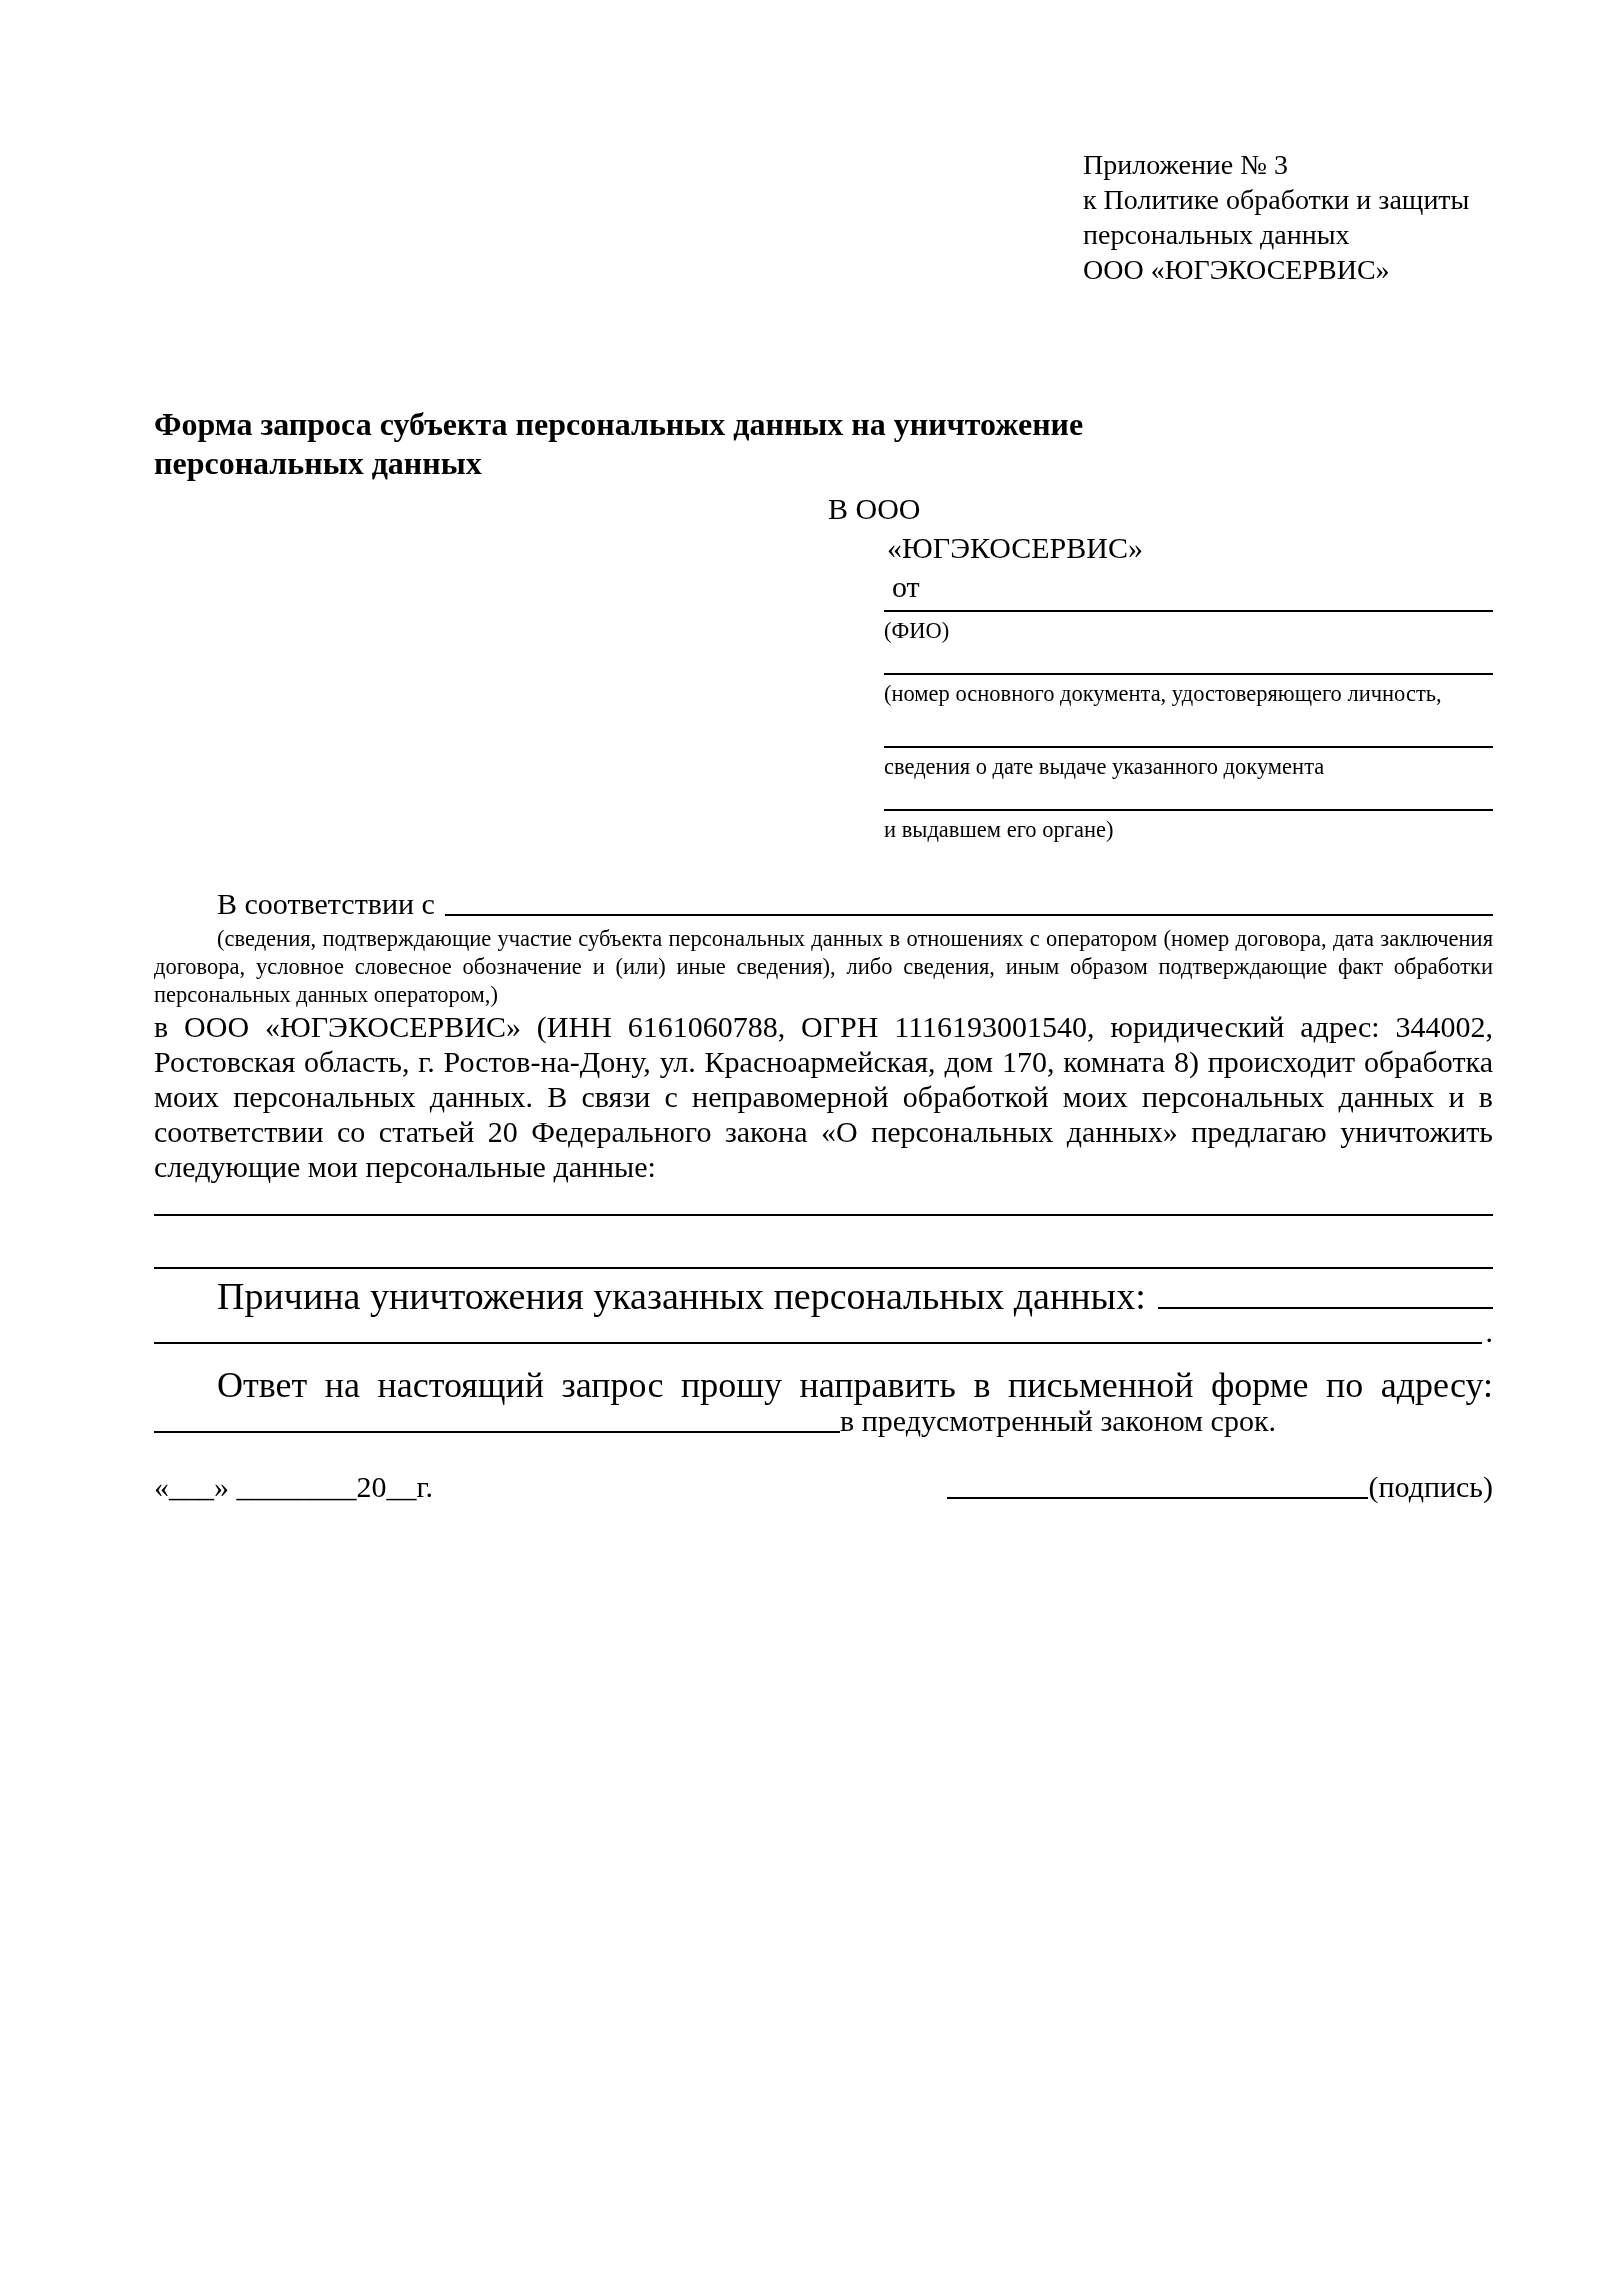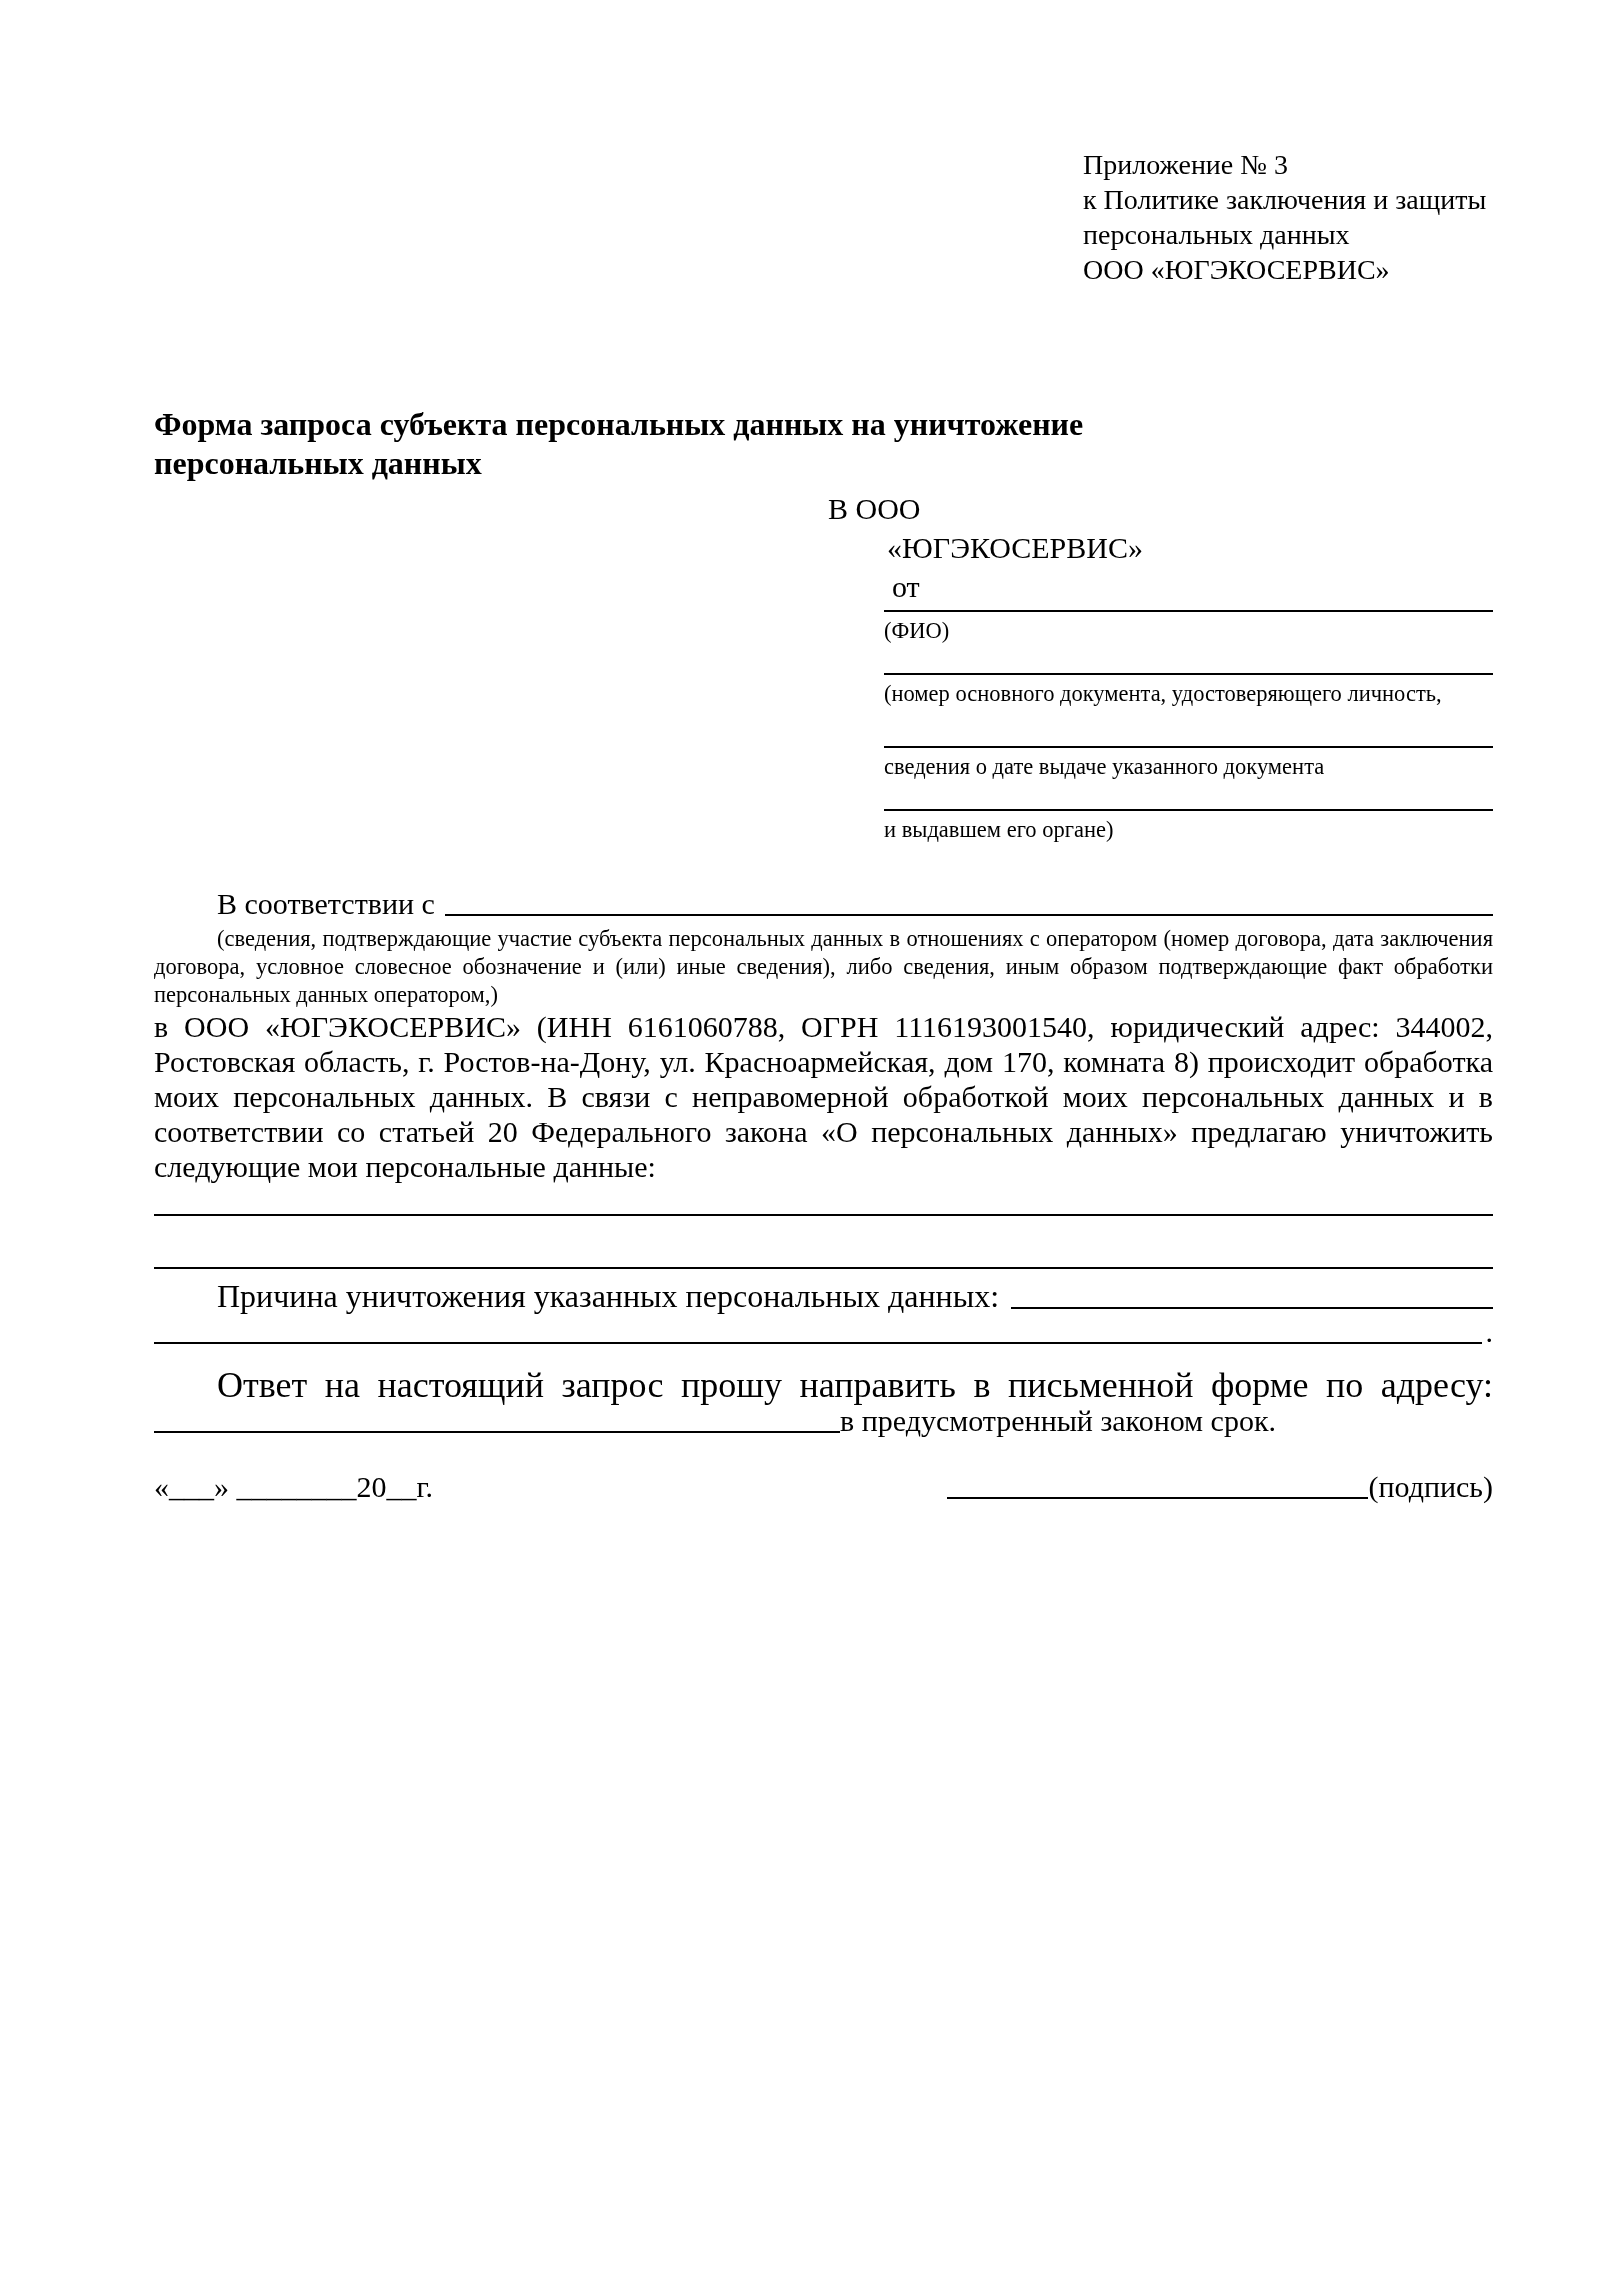--- a/index.html
+++ b/index.html
@@ -87,21 +87,21 @@
     line-height: 35px;
     text-align: justify;
   }
   
   .hr1 { height: 32px; border-bottom: 2.9px solid #000; }
   .hr2 { height: 53px; border-bottom: 2.9px solid #000; }
   
   .reason-row {
     margin-top: 9.8px;
     display: flex;
-    font-size: 32px;
+    font-size: 38px;
     line-height: 35px;
     padding-left: 63px;
   }
   .reason-row .label { white-space: nowrap; padding-right: 11.8px; }
   .reason-cont-row {
     display: flex;
     font-size: 30px;
     line-height: 35px;
   }
   .reason-cont-row .fill { margin-right: 3.9px; }
@@ -145,21 +145,21 @@
   }
 </style>
 </head>
 <body>
 
 <div class="page">
   <div class="content">
 
     <div class="header-block">
       <div>Приложение № 3</div>
-      <div>к Политике заключения и защиты</div>
+      <div>к Политике обработки и защиты</div>
       <div>персональных данных</div>
       <div>ООО «ЮГЭКОСЕРВИС»</div>
     </div>
 
     <div class="doc-title">
       <div>Форма запроса субъекта персональных данных на уничтожение</div>
       <div>персональных данных</div>
     </div>
 
     <div class="addr-line1">В ООО</div>

